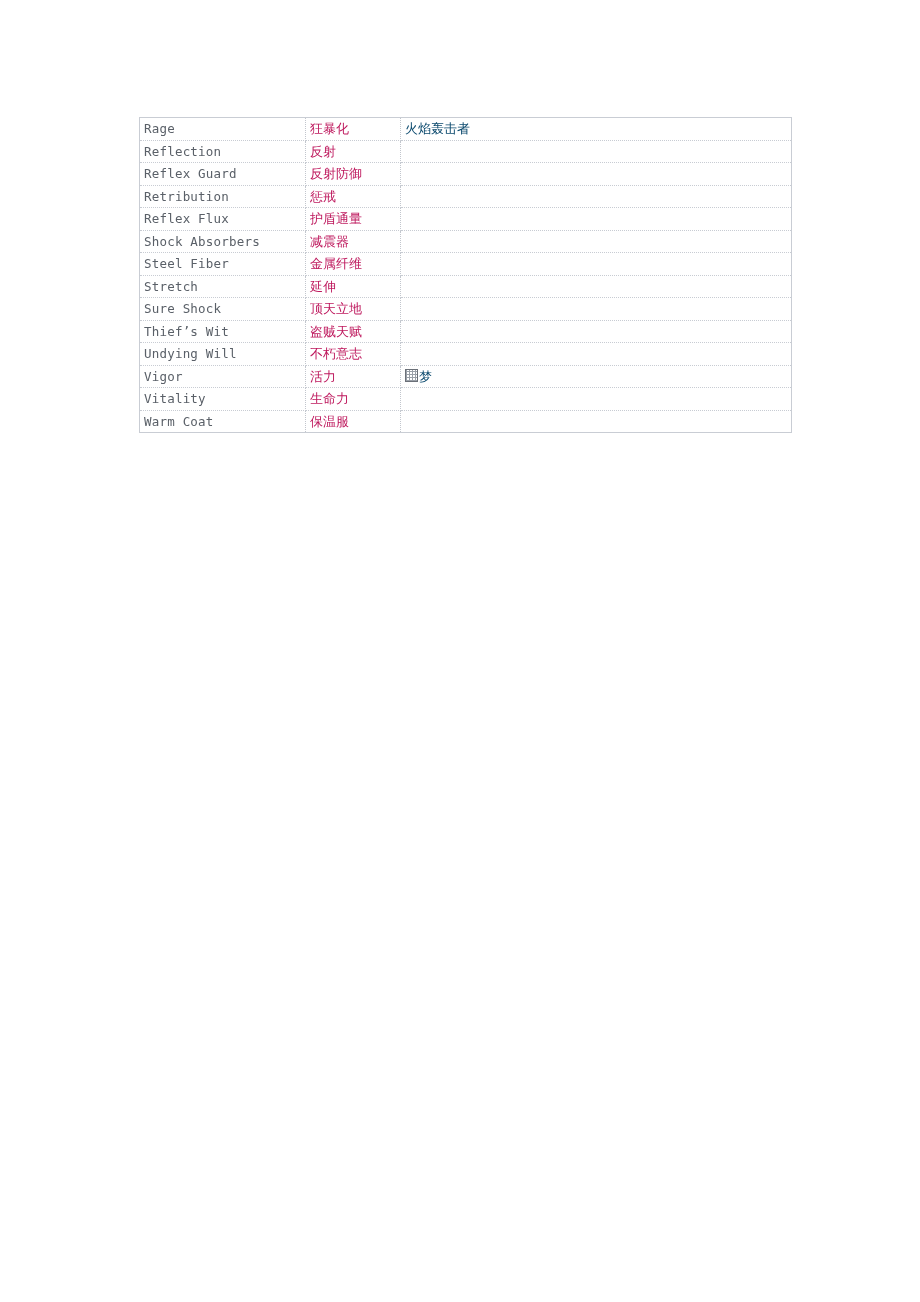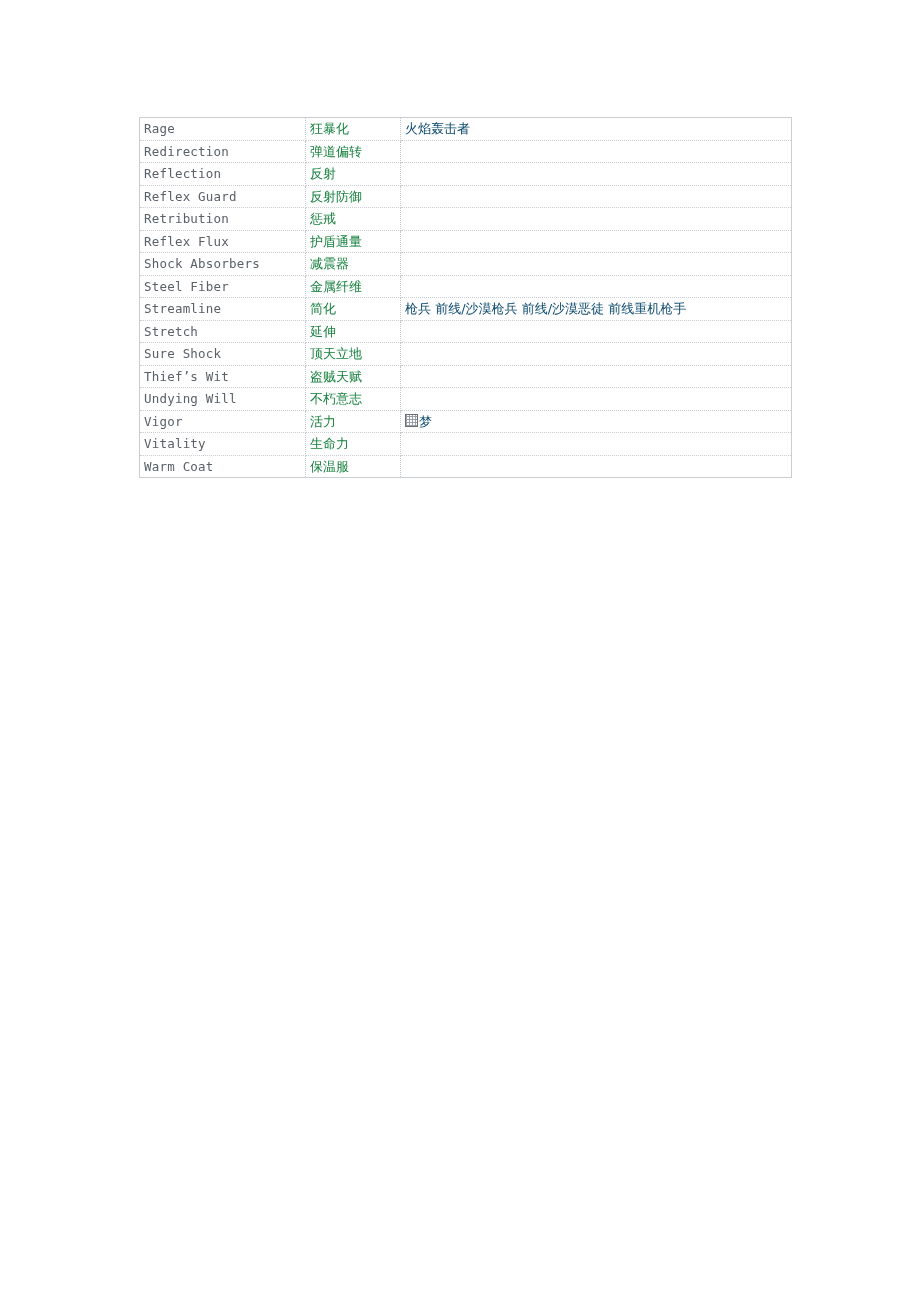--- a/index.html
+++ b/index.html
@@ -64,21 +64,21 @@
     font-family: "DejaVu Sans Mono", "Liberation Mono", monospace;
     font-size: 12.5px;
     letter-spacing: 0.2px;
     color: #5a6068;
     line-height: 21px;
   }
 
   .cell-cn {
     font-family: "DejaVu Sans", "Liberation Sans", sans-serif;
     font-size: 13px;
-    color: #15803d;
+    color: #be185d;
     line-height: 21px;
   }
 
   .cell-note {
     font-family: "DejaVu Sans", "Liberation Sans", sans-serif;
     font-size: 13px;
     color: #0c4a6e;
     line-height: 21px;
   }
 
@@ -106,25 +106,20 @@
         <col class="c2">
         <col class="c3">
       </colgroup>
       <tbody id="table-body">
           <tr>
             <td><span class="cell-en">Rage</span></td>
             <td><span class="cell-cn">狂暴化</span></td>
             <td><span class="cell-note">火焰轰击者</span></td>
           </tr>
           <tr>
-            <td><span class="cell-en">Redirection</span></td>
-            <td><span class="cell-cn">弹道偏转</span></td>
-            <td><span class="cell-note"></span></td>
-          </tr>
-          <tr>
             <td><span class="cell-en">Reflection</span></td>
             <td><span class="cell-cn">反射</span></td>
             <td><span class="cell-note"></span></td>
           </tr>
           <tr>
             <td><span class="cell-en">Reflex Guard</span></td>
             <td><span class="cell-cn">反射防御</span></td>
             <td><span class="cell-note"></span></td>
           </tr>
           <tr>
@@ -139,25 +134,20 @@
           </tr>
           <tr>
             <td><span class="cell-en">Shock Absorbers</span></td>
             <td><span class="cell-cn">减震器</span></td>
             <td><span class="cell-note"></span></td>
           </tr>
           <tr>
             <td><span class="cell-en">Steel Fiber</span></td>
             <td><span class="cell-cn">金属纤维</span></td>
             <td><span class="cell-note"></span></td>
-          </tr>
-          <tr>
-            <td><span class="cell-en">Streamline</span></td>
-            <td><span class="cell-cn">简化</span></td>
-            <td><span class="cell-note">枪兵 前线/沙漠枪兵 前线/沙漠恶徒 前线重机枪手</span></td>
           </tr>
           <tr>
             <td><span class="cell-en">Stretch</span></td>
             <td><span class="cell-cn">延伸</span></td>
             <td><span class="cell-note"></span></td>
           </tr>
           <tr>
             <td><span class="cell-en">Sure Shock</span></td>
             <td><span class="cell-cn">顶天立地</span></td>
             <td><span class="cell-note"></span></td>

